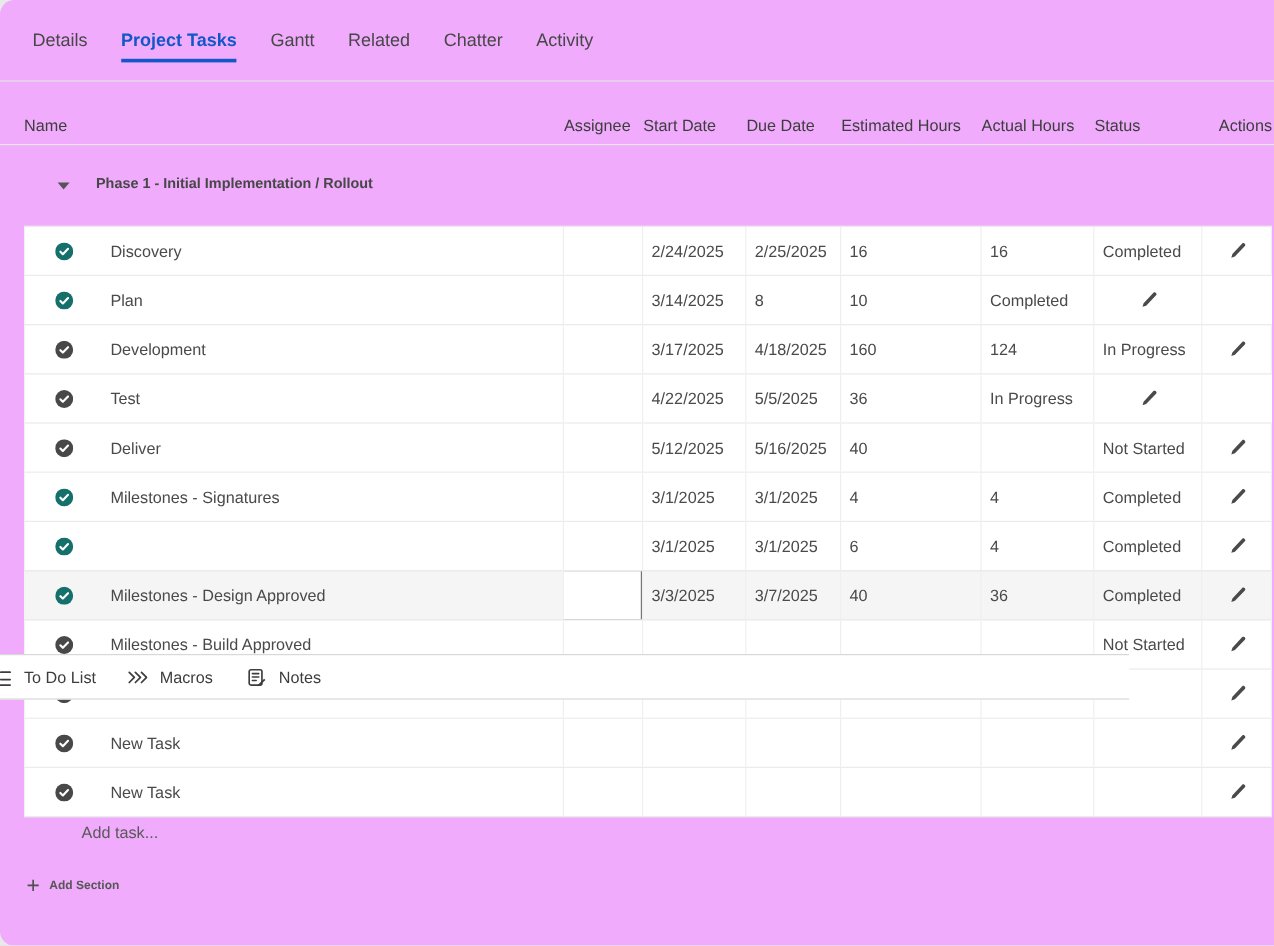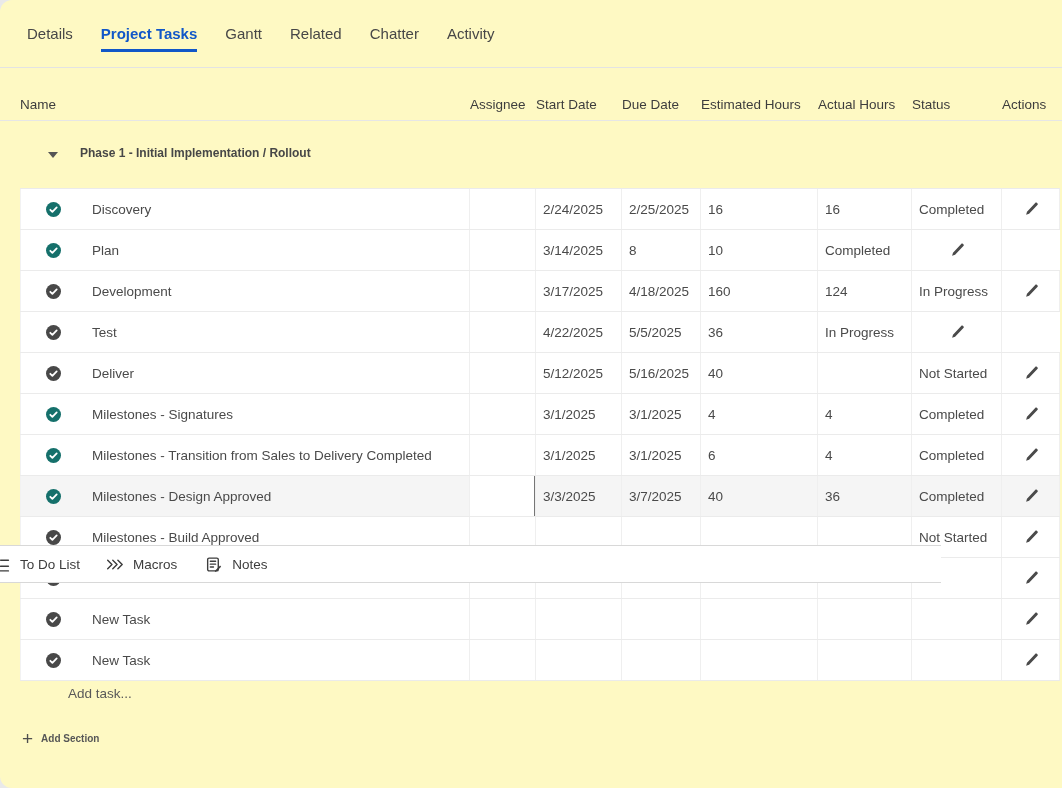--- a/index.html
+++ b/index.html
@@ -1,31 +1,31 @@
 <!DOCTYPE html>
 <html><head>
 <meta charset="utf-8">
 <style>
   html,body{margin:0;padding:0;background:#e9e9e9;width:1062px;height:788px;overflow:hidden;
     font-family:"Liberation Sans","DejaVu Sans",sans-serif;}
-  .page{position:relative;width:1062px;height:788px;background:#fef9c3;border-radius:12px 0 0 12px;overflow:hidden;}
+  .page{position:relative;width:1062px;height:788px;background:#f0abfc;border-radius:12px 0 0 12px;overflow:hidden;}
 
   
   .tabs{position:absolute;top:16px;left:13px;display:flex;align-items:flex-end;height:36px;}
   .tab{padding:0 14px;font-size:15px;color:#474747;cursor:pointer;}
   .tab .tlabel{display:inline-block;padding-bottom:10px;}
   .tab.active{color:#1157c8;font-weight:bold;}
   .tab.active .tlabel{border-bottom:3px solid #1157c8;padding-bottom:7px;}
   .tabs-divider{position:absolute;top:67px;left:0;width:1062px;height:1px;background:#e3e3e3;}
 
   
   .grid-cols{display:grid;grid-template-columns:450px 66px 86px 79px 117px 94px 90px 58px;}
   .thead{position:absolute;top:88px;left:20px;width:1040px;height:32px;align-items:center;}
   .thead .hcell{font-size:13.5px;color:#3d3d3d;white-space:nowrap;overflow:visible;}
-  .thead .hcell.center{text-align:left;}
+  .thead .hcell.center{text-align:right;}
   .head-divider{position:absolute;top:120px;left:0;width:1062px;height:1px;background:#e6e6e6;}
 
   
   .section-row{position:absolute;top:135px;left:0;width:1062px;height:45px;}
   .collapse{position:absolute;left:47px;top:16px;width:12px;height:8px;cursor:pointer;color:#555;}
   .section-title{position:absolute;left:80px;top:11px;font-size:12px;font-weight:bold;color:#474747;}
 
   
   .rows{position:absolute;top:188px;left:20px;width:1040px;border-top:1px solid #ebebeb;}
   .trow{height:40px;border-bottom:1px solid #ebebeb;position:relative;background:#fff;}
@@ -252,21 +252,20 @@
 
     <div class="trow grid-cols">
       <div class="cell name-cell">
 
         <span class="chk teal">
             <svg viewBox="0 0 16 16">
               <circle cx="8" cy="8" r="8" fill="currentColor"></circle>
               <path d="M4.6 8.3l2.2 2.2 4.6-4.8" stroke="#fff" stroke-width="1.9" fill="none" stroke-linecap="round" stroke-linejoin="round"></path>
             </svg>
           </span>
-        <span class="tname">Milestones - Transition from Sales to Delivery Completed</span>
       </div>
       <div class="cell"></div>
       <div class="cell">3/1/2025</div>
       <div class="cell">3/1/2025</div>
       <div class="cell">6</div>
       <div class="cell">4</div>
       <div class="cell">Completed</div>
       <div class="cell actions-cell">
           <span class="pencil">
             <svg viewBox="0 0 16 16" fill="currentColor">

